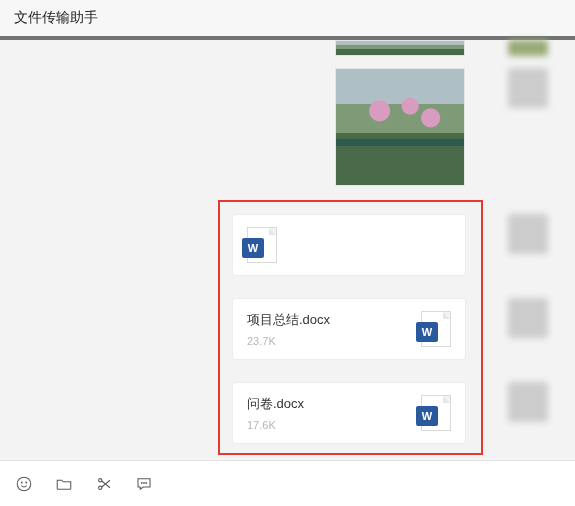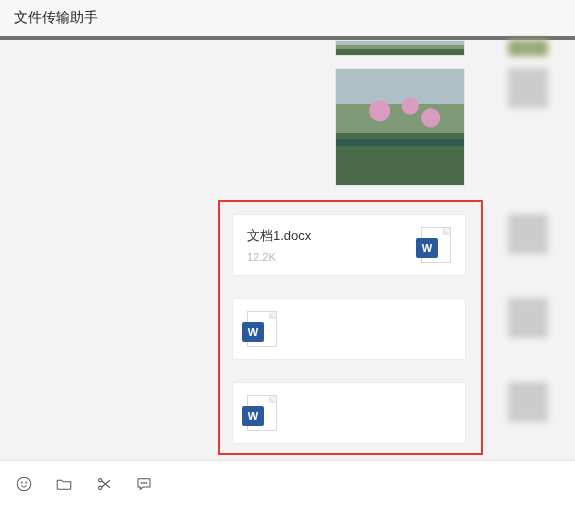--- a/index.html
+++ b/index.html
@@ -42,38 +42,42 @@
   <div class="thumb" style="left:335px; top:28px; width:130px; height:118px;">
     <div class="photo-sky"></div>
     <div class="photo-flowers"></div>
     <div class="photo-rail"></div>
   </div>
   <div class="avatar" style="left:508px; top:28px;"></div>
 
   <div class="highlight" style="left:218px; top:160px; width:265px; height:255px;"></div>
 
   <div class="file-card" style="left:232px; top:174px;">
-    <div class="file-info">
-      <span class="file-name">文档1.docx</span>
-      <span class="file-size">12.2K</span>
-    </div>
     <div class="word-icon">
       <div class="word-badge">W</div>
     </div>
   </div>
   <div class="avatar" style="left:508px; top:174px;"></div>
 
   <div class="file-card" style="left:232px; top:258px;">
+    <div class="file-info">
+      <span class="file-name">项目总结.docx</span>
+      <span class="file-size">23.7K</span>
+    </div>
     <div class="word-icon">
       <div class="word-badge">W</div>
     </div>
   </div>
   <div class="avatar" style="left:508px; top:258px;"></div>
 
   <div class="file-card" style="left:232px; top:342px;">
+    <div class="file-info">
+      <span class="file-name">问卷.docx</span>
+      <span class="file-size">17.6K</span>
+    </div>
     <div class="word-icon">
       <div class="word-badge">W</div>
     </div>
   </div>
   <div class="avatar" style="left:508px; top:342px;"></div>
 
 </div>
 
 <div class="toolbar">
   <div class="tool-icon">

